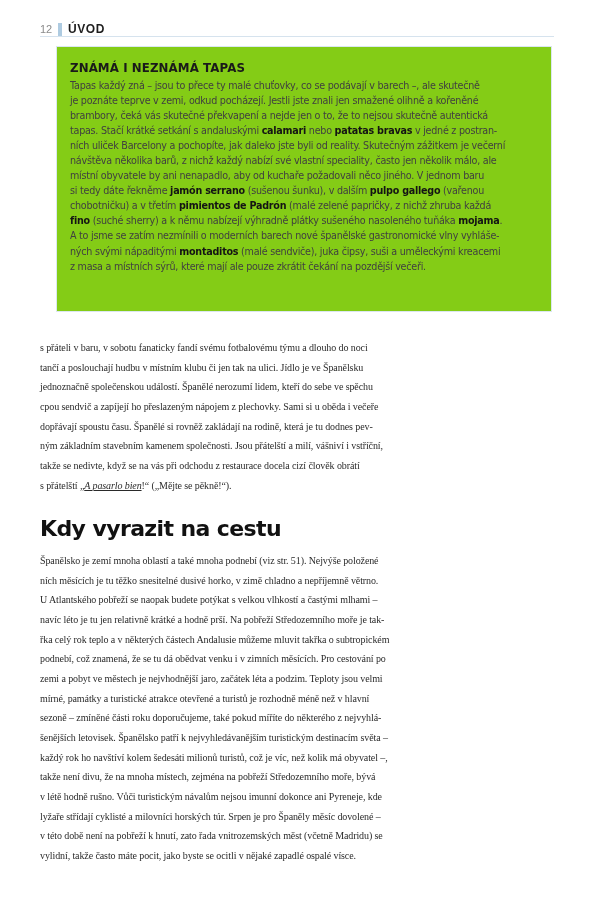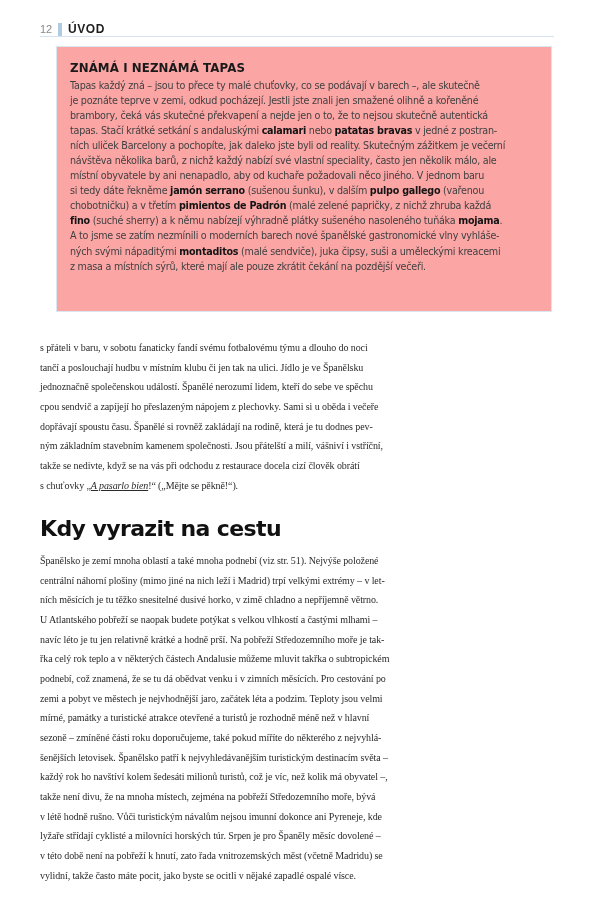--- a/index.html
+++ b/index.html
@@ -17,21 +17,21 @@
       position: absolute; left: 18px; top: 1px; width: 4px; height: 13px; background: #aecbe1;
     }
     .head-title {
       position: absolute; left: 28px; top: 0;
       font-family: "Liberation Sans", sans-serif; font-weight: bold; font-size: 12px; color: #1e1e1e;
       letter-spacing: 0.6px; line-height: 14px; text-align: center;
     }
 
     .tapas-box {
       position: absolute; left: 56px; top: 46px; width: 496px; height: 266px;
-      background: #fca5a5; border: 1px solid #dbe7f0; box-sizing: border-box;
+      background: #84cc16; border: 1px solid #dbe7f0; box-sizing: border-box;
       padding: 14px 12px 0 13px;
     }
     .box-title {
       font-family: "DejaVu Sans", sans-serif; font-weight: bold; font-size: 11.8px; color: #1a1a1a;
       margin: 0 0 3px 0; letter-spacing: 0.1px;
     }
     .box-line {
       font-family: "DejaVu Sans", sans-serif; font-size: 9.6px; color: #404040;
       line-height: 15.05px; white-space: nowrap; letter-spacing: -0.25px;
     }
@@ -79,28 +79,27 @@
 </div>
 
 <div class="body-text" style="top:338px;">
     <div class="para-line"><span>s přáteli v baru, v sobotu fanaticky fandí svému fotbalovému týmu a dlouho do noci</span></div>
     <div class="para-line"><span>tančí a poslouchají hudbu v místním klubu či jen tak na ulici. Jídlo je ve Španělsku</span></div>
     <div class="para-line"><span>jednoznačně společenskou událostí. Španělé nerozumí lidem, kteří do sebe ve spěchu</span></div>
     <div class="para-line"><span>cpou sendvič a zapíjejí ho přeslazeným nápojem z plechovky. Sami si u oběda i večeře</span></div>
     <div class="para-line"><span>dopřávají spoustu času. Španělé si rovněž zakládají na rodině, která je tu dodnes pev-</span></div>
     <div class="para-line"><span>ným základním stavebním kamenem společnosti. Jsou přátelští a milí, vášniví i vstříční,</span></div>
     <div class="para-line"><span>takže se nedivte, když se na vás při odchodu z restaurace docela cizí člověk obrátí</span></div>
-    <div class="para-line"><span>s chuťovky „</span><i>A pasarlo bien</i><span>!“ („Mějte se pěkně!“).</span></div>
+    <div class="para-line"><span>s přátelští „</span><i>A pasarlo bien</i><span>!“ („Mějte se pěkně!“).</span></div>
   </div>
 
 <h2 class="section-heading">Kdy vyrazit na cestu</h2>
 
 <div class="body-text" style="top:551px;">
     <div class="para-line"><span>Španělsko je zemí mnoha oblastí a také mnoha podnebí (viz str. 51). Nejvýše položené</span></div>
-    <div class="para-line"><span>centrální náhorní plošiny (mimo jiné na nich leží i Madrid) trpí velkými extrémy – v let-</span></div>
     <div class="para-line"><span>ních měsících je tu těžko snesitelné dusivé horko, v zimě chladno a nepříjemně větrno.</span></div>
     <div class="para-line"><span>U Atlantského pobřeží se naopak budete potýkat s velkou vlhkostí a častými mlhami –</span></div>
     <div class="para-line"><span>navíc léto je tu jen relativně krátké a hodně prší. Na pobřeží Středozemního moře je tak-</span></div>
     <div class="para-line"><span>řka celý rok teplo a v některých částech Andalusie můžeme mluvit takřka o subtropickém</span></div>
     <div class="para-line"><span>podnebí, což znamená, že se tu dá obědvat venku i v zimních měsících. Pro cestování po</span></div>
     <div class="para-line"><span>zemi a pobyt ve městech je nejvhodnější jaro, začátek léta a podzim. Teploty jsou velmi</span></div>
     <div class="para-line"><span>mírné, památky a turistické atrakce otevřené a turistů je rozhodně méně než v hlavní</span></div>
     <div class="para-line"><span>sezoně – zmíněné části roku doporučujeme, také pokud míříte do některého z nejvyhlá-</span></div>
     <div class="para-line"><span>šenějších letovisek. Španělsko patří k nejvyhledávanějším turistickým destinacím světa –</span></div>
     <div class="para-line"><span>každý rok ho navštíví kolem šedesáti milionů turistů, což je víc, než kolik má obyvatel –,</span></div>

